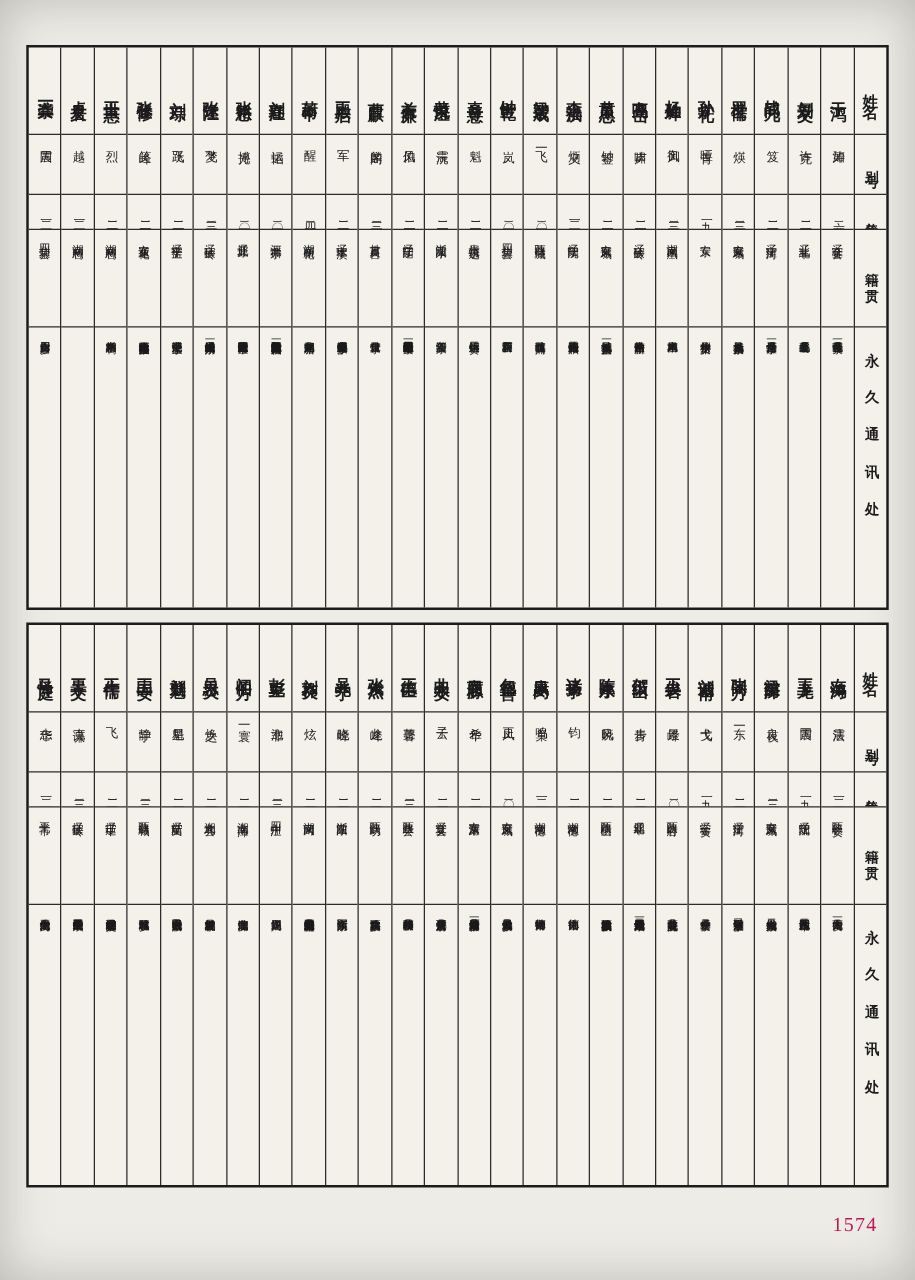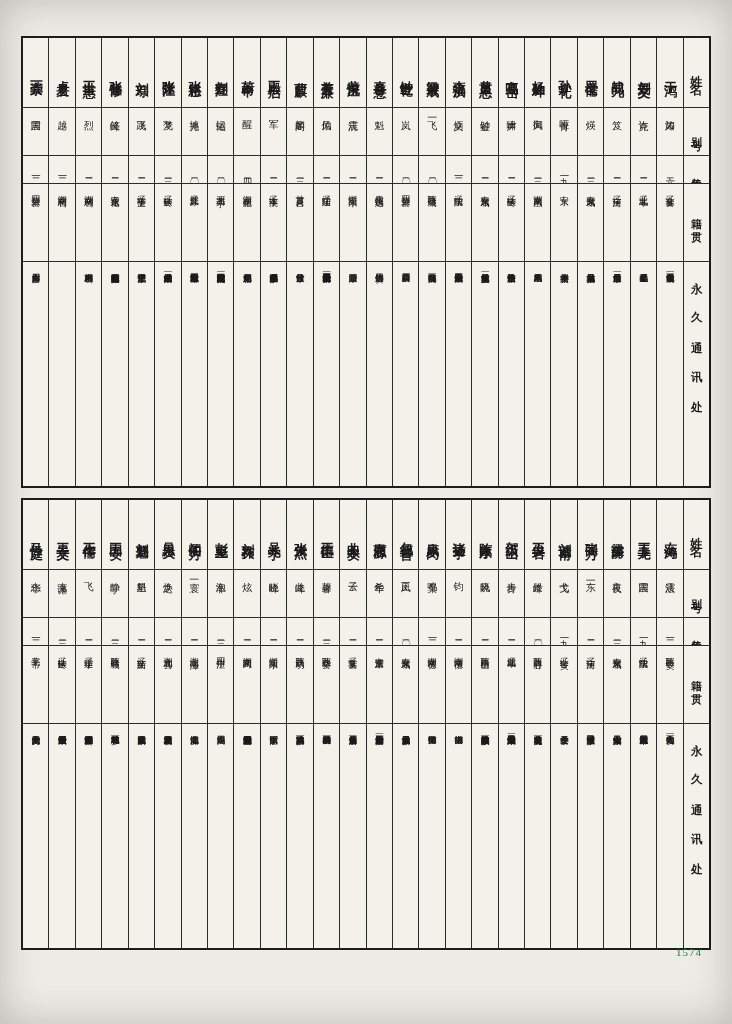--- a/index.html
+++ b/index.html
@@ -67,24 +67,24 @@
   .header-col .alias-cell > span { font-weight:bold; font-size:11px; letter-spacing:4px; }
   .header-col .age-cell   > span { font-weight:bold; font-size:10px; }
   .header-col .origin-cell> span { font-weight:bold; font-size:11px; letter-spacing:14px; }
   .header-col .addr-cell  > span { font-weight:bold; font-size:11.5px; letter-spacing:30px; }
   .header-col .addr-cell  { padding-top:10px; }
   .header-col .alias-cell { align-items:center; padding-top:0; }
   .header-col .origin-cell{ align-items:center; padding-top:0; }
 
   .page-number {
     position:absolute;
-    right:30px; top:946px;
-    font-size:11px;
+    right:30px; top:972px;
+    font-size:16px;
     letter-spacing:1px;
-    color:#15803d;
+    color:#be185d;
     font-family:"Liberation Serif","DejaVu Serif",serif;
   }
 </style>
 </head>
 <body>
 
 <div class="page">
 
   <div class="section section-top">
     <div class="col header-col">

